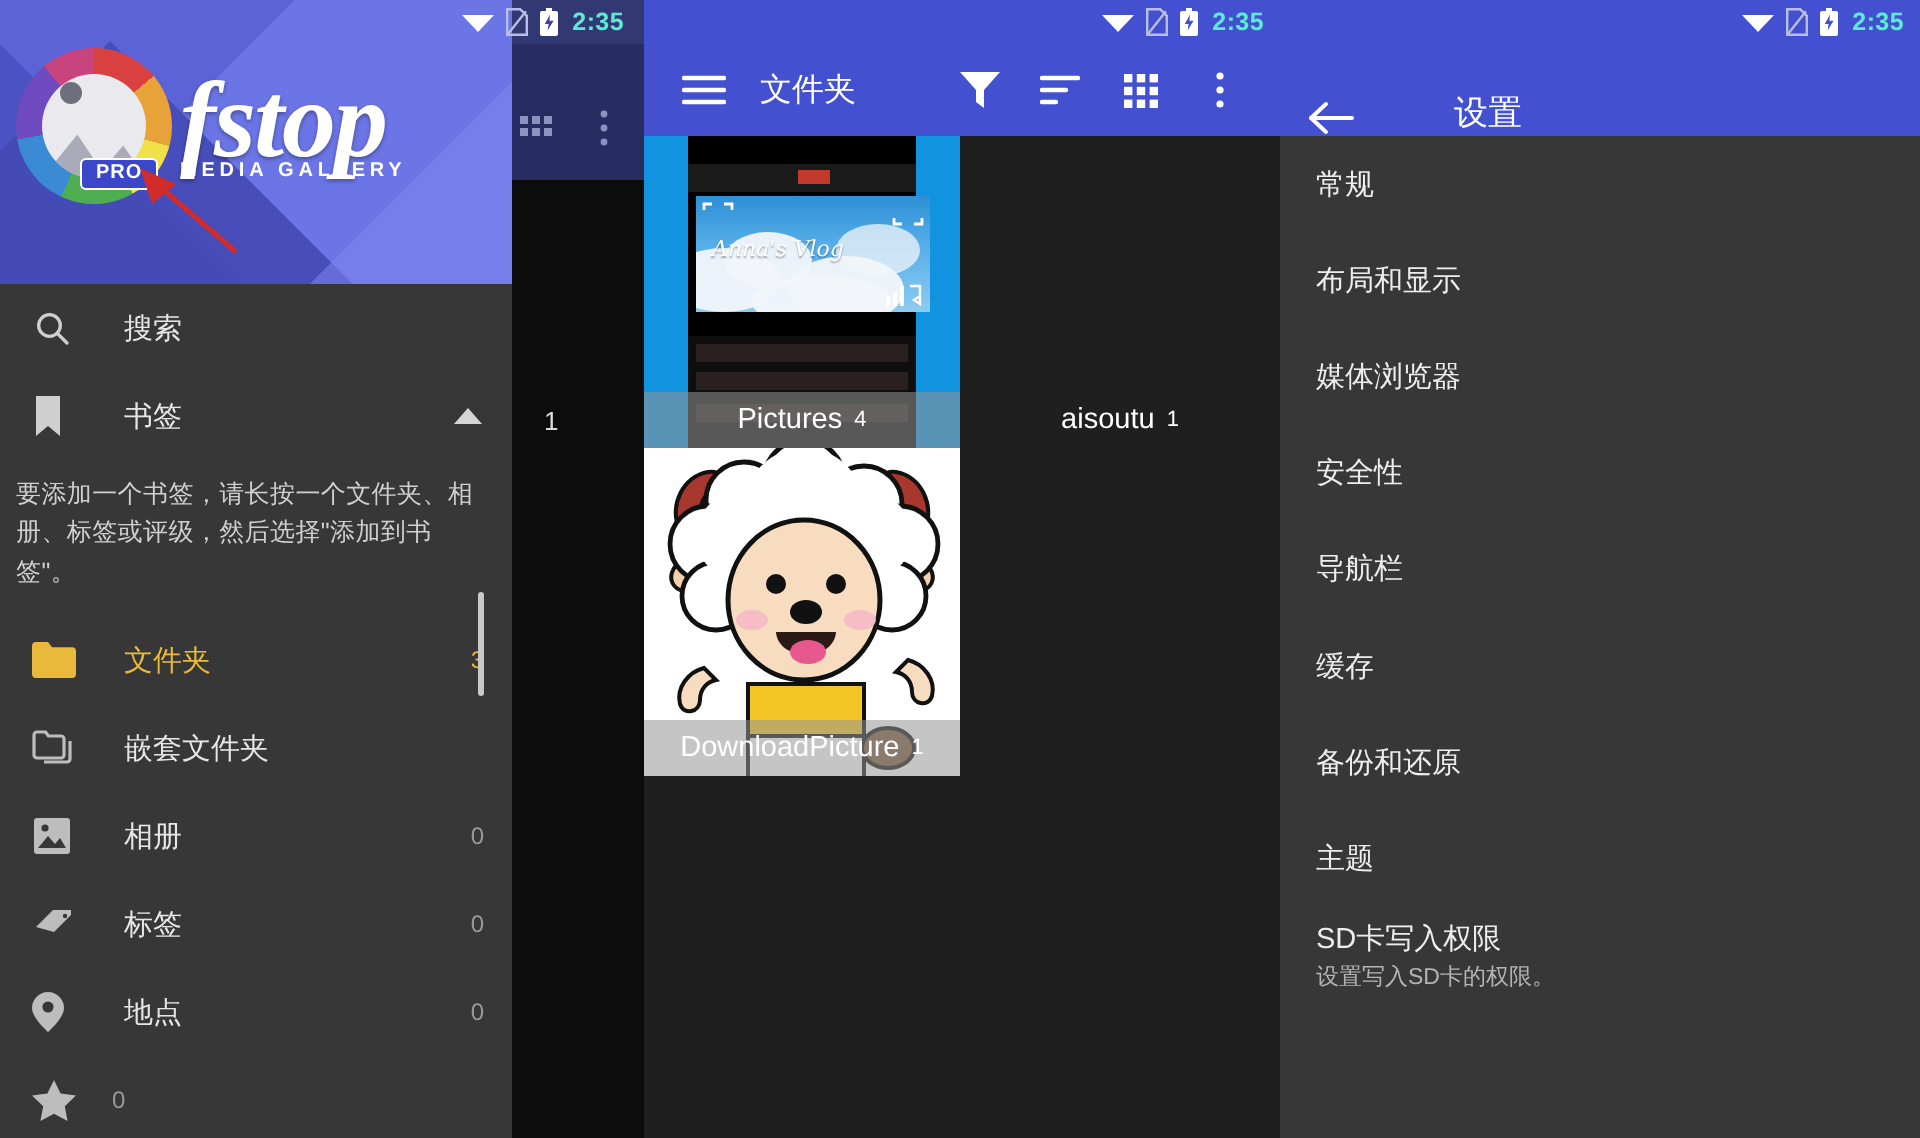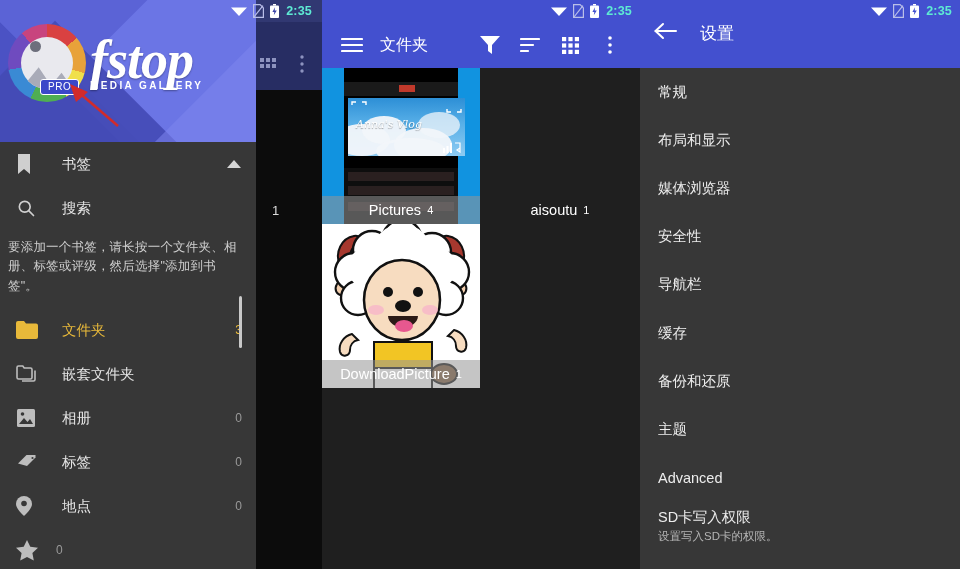--- a/index.html
+++ b/index.html
@@ -48,21 +48,21 @@
     position: absolute; inset: 13px; border-radius: 50%;
     background: #e9e9ee;
     display: flex; align-items: flex-end; justify-content: center; overflow: hidden;
   }
   .wheel .mount { width: 100%; height: 58%; background: #a9abb8;
      clip-path: polygon(0 100%, 34% 28%, 62% 100%, 52% 100%, 78% 46%, 100% 100%); }
   .wheel .sun { position: absolute; left: 28%; top: 22%; width: 11px; height: 11px;
      border-radius: 50%; background: #6d6f7c; }
   .pro-badge {
     position: absolute; left: 32px; bottom: 7px; background: #3b47c9; color: #fff;
-    font-size: 10px; font-weight: normal; letter-spacing: .5px;
+    font-size: 10px; font-weight: bold; letter-spacing: .5px;
     padding: 1px 7px 2px; border-radius: 3px; border: 1.5px solid #fff;
   }
   .fstop-text { position: relative; }
   .fstop-word { font-family: Liberation Serif, serif;
      font-style: italic; font-weight: bold; font-size: 54px; color: #fff;
      line-height: .95; letter-spacing: -1px; text-shadow: 0 1px 2px rgba(0,0,0,.35); }
   .fstop-sub { font-size: 10px; color: #fff; letter-spacing: 2.4px; font-weight: bold;
      margin-top: -6px; text-align: center; }
   .pointer-arrow { position: absolute; left: 62px; top: 82px; width: 60px; height: 46px; }
 
@@ -144,21 +144,21 @@
   .sheep-bg { position: absolute; inset: 0; background: #fff; }
 
   
   #panel-settings {
     position: absolute; left: 640px; top: 0; width: 320px; height: 569px;
     background: #373737; overflow: hidden;
   }
   #settings-appbar { height: 68px; background: #4350cf; position: relative; }
   #settings-bar-inner {
     position: absolute; left: 0; right: 0; top: 22px; height: 46px;
-    display: flex; align-items: flex-start; padding-left: 14px;
+    display: flex; align-items: flex-end; padding-left: 14px; gap: 27px;
   }
   #settings-title { color: #fff; font-size: 17px; padding-left: 22px; }
   .set-row { padding: 0 0 0 18px; height: 48.2px; display: flex; flex-direction: column; justify-content: center; }
   .set-row .st { color: #ededed; font-size: 14.5px; }
   .set-row .ss { color: #b4b4b4; font-size: 11.5px; margin-top: 2px; }
 
   svg { display: block; }
 </style>
 </head>
 <body>
@@ -189,40 +189,40 @@
       </div>
 
       <svg class="pointer-arrow" viewBox="0 0 60 46">
         <path d="M56 44 L14 8" stroke="#d22b2b" stroke-width="2.5" fill="none"></path>
         <path d="M8 2 L26 10 L14 20 Z" fill="#d22b2b"></path>
       </svg>
     </div>
 
     <div class="drawer-row">
       <span class="ico">
+        <svg width="20" height="20" viewBox="0 0 24 24" fill="none" stroke="#cfcfcf" stroke-width="2">
+          <circle cx="10.5" cy="10.5" r="6.5"></circle>
+            <line x1="15.5" y1="15.5" x2="21" y2="21" stroke-linecap="round"></line>
+        </svg>
+      </span>
+      <span class="lbl">搜索</span>
+    </div>
+
+    <div class="drawer-row">
+      <span class="ico">
         <svg width="16" height="20" viewBox="0 0 16 20" fill="#cfcfcf">
           <path d="M2 0h12v20l-6-5-6 5z"></path>
         </svg>
       </span>
       <span class="lbl">书签</span>
       <span>
         <svg width="16" height="10" viewBox="0 0 16 10" fill="#d5d5d5">
             <path d="M8 1l7 8H1z"></path>
           </svg>
       </span>
-    </div>
-
-    <div class="drawer-row">
-      <span class="ico">
-        <svg width="20" height="20" viewBox="0 0 24 24" fill="none" stroke="#cfcfcf" stroke-width="2">
-          <circle cx="10.5" cy="10.5" r="6.5"></circle>
-            <line x1="15.5" y1="15.5" x2="21" y2="21" stroke-linecap="round"></line>
-        </svg>
-      </span>
-      <span class="lbl">搜索</span>
     </div>
 
     <div id="bookmark-note">要添加一个书签，请长按一个文件夹、相册、标签或评级，然后选择"添加到书签"。</div>
 
     <div class="drawer-row active">
       <span class="ico">
         <svg width="22" height="18" viewBox="0 0 22 18" fill="#e8b93a">
           <path d="M0 2a2 2 0 012-2h6l2 2.6h10a2 2 0 012 2V16a2 2 0 01-2 2H2a2 2 0 01-2-2z"></path>
         </svg>
       </span>
@@ -502,23 +502,20 @@
           <div class="st">导航栏</div>
         </div>
         <div class="set-row">
           <div class="st">缓存</div>
         </div>
         <div class="set-row">
           <div class="st">备份和还原</div>
         </div>
         <div class="set-row">
           <div class="st">主题</div>
-        </div>
-        <div class="set-row">
-          <div class="st">Advanced</div>
         </div>
         <div class="set-row">
           <div class="st">SD卡写入权限</div>
           <div class="ss">设置写入SD卡的权限。</div>
         </div>
       </div>
   </div>
 
   <div class="statusbar" style="left:160px; width:160px;">
     <span class="sb-icon">

